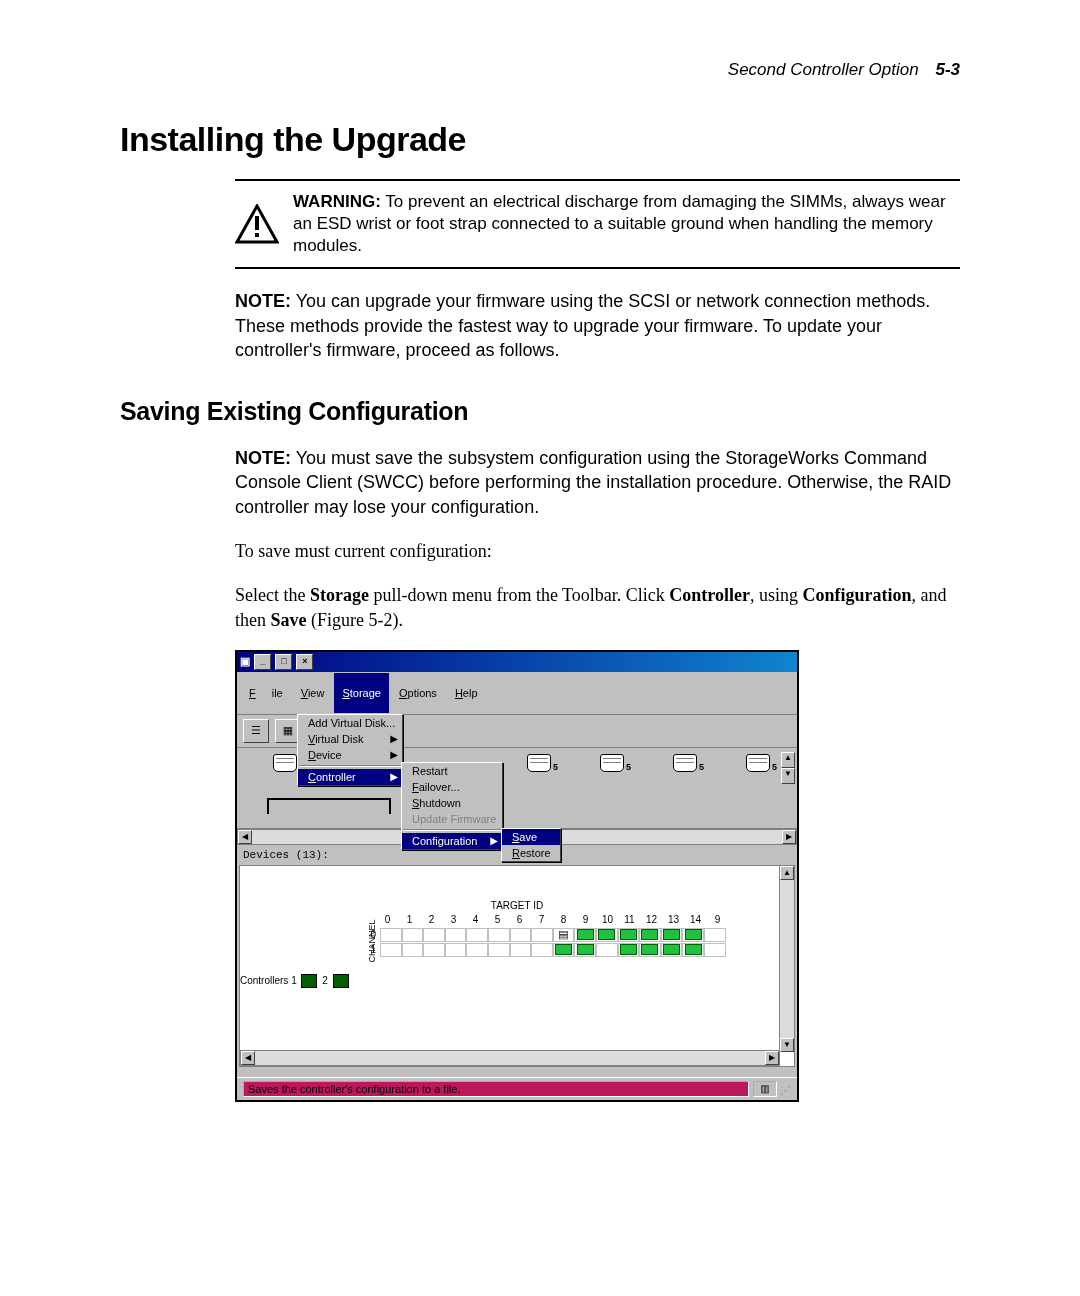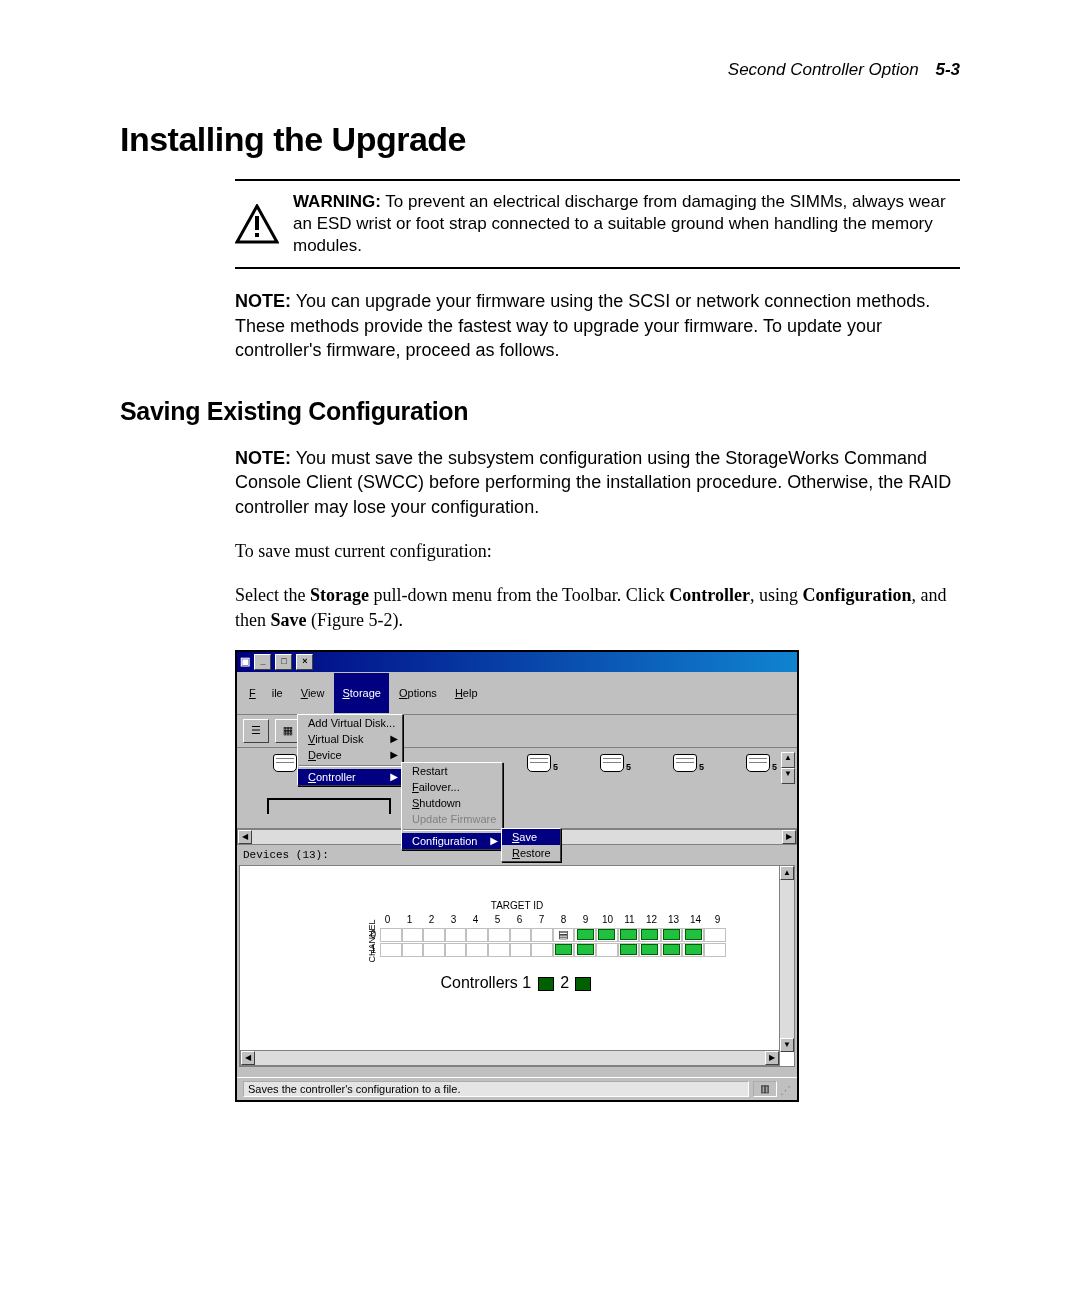--- a/index.html
+++ b/index.html
@@ -199,27 +199,27 @@
   }
   .target-label{position:absolute;top:34px;left:0;right:0;text-align:center;font-size:10px;}
   .channel-label{position:absolute;left:110px;top:70px;transform:rotate(-90deg);font-size:9px;}
   .grid-nums{position:absolute;top:48px;left:140px;font-size:10px;display:flex;gap:7px;}
   .grid-nums span{width:15px;text-align:center;display:inline-block;}
   .grid-rows{position:absolute;top:62px;left:126px;}
   .grid-row{display:flex;align-items:center;gap:0;margin-bottom:1px;}
   .grid-row .rn{width:10px;font-size:10px;text-align:right;margin-right:4px;}
   .cell{width:21.6px;height:14px;border:1px solid #c0c0c0;box-sizing:border-box;display:inline-flex;align-items:center;justify-content:center;}
   .dev-chip{width:15px;height:9px;background:#20c040;border:1px solid #006000;}
-  .controllers-row{position:absolute;top:108px;left:0;right:0;text-align:center;font-size:16px;}
+  .controllers-row{position:absolute;top:108px;left:0;right:0;font-size:10px;}
   .ctrl-chip{display:inline-block;width:14px;height:12px;background:#006000;border:1px solid #000;margin:0 2px;vertical-align:middle;}
   .scroll-v{position:absolute;right:0;top:0;bottom:14px;width:14px;background:#dcdcdc;border-left:1px solid #808080;display:flex;flex-direction:column;justify-content:space-between;}
   .statusbar{
     border-top:1px solid #fff;padding:3px 6px;font-size:11px;display:flex;
   }
-  .statusbar .st-text{flex:1;border:1px inset #fff;padding:1px 4px;background:#e5e5e5;}
+  .statusbar .st-text{flex:1;border:1px inset #fff;padding:1px 4px;background:#be185d;}
   .statusbar .st-icon{width:22px;border:1px inset #fff;margin-left:4px;display:flex;align-items:center;justify-content:center;font-size:10px;}
   .resize-grip{width:14px;display:flex;align-items:flex-end;justify-content:flex-end;color:#808080;}
   .white-lower{background:#c0c0c0;height:10px;}
 
   
   .rel-anchor{position:relative;}
 </style>
 </head>
 <body>
 

